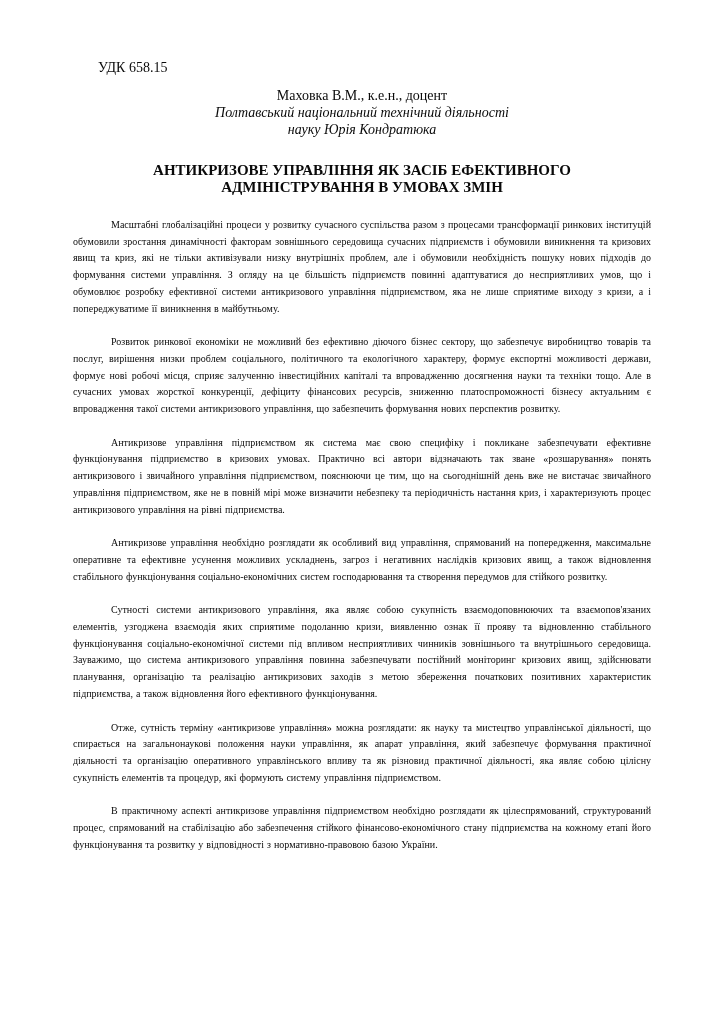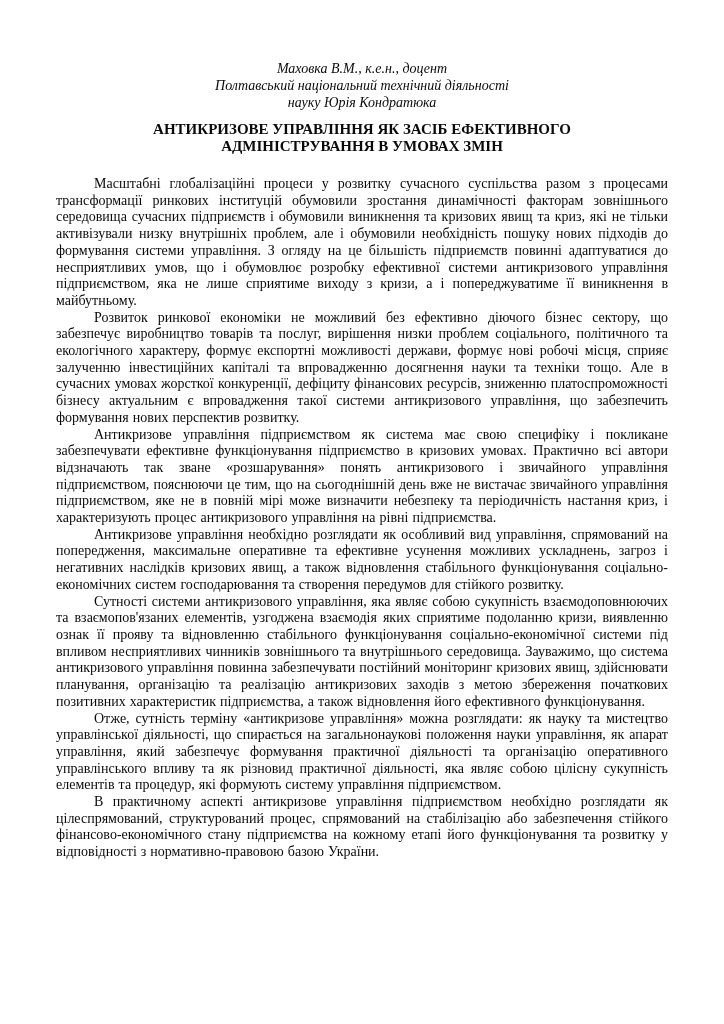--- a/index.html
+++ b/index.html
@@ -22,47 +22,47 @@
   .udc {
     font-size: 14px;
     margin-left: 42px;
     margin-bottom: 11px;
     white-space: nowrap;
   }
   .centerline {
     text-align: center;
     font-size: 14px;
     line-height: 17px;
-    font-style: italic;
   }
   .affil {
     font-style: italic;
   }
   .title {
     font-size: 15px;
     font-weight: bold;
     text-align: center;
     max-width: 470px;
-    margin: 10px auto 21px auto;
+    margin: 24px auto 21px auto;
     line-height: 17px;
   }
   .article-body p {
-    font-size: 14px;
+    font-size: 10px;
     line-height: 16.7px;
     text-align: justify;
     text-indent: 38px;
-    margin: 0;
+    margin: 17px;
     word-spacing: 0.5px;
   }
 </style>
 </head>
 <body>
 
 <div class="page">
 
+  <div class="udc">УДК 658.15</div>
 
   <div class="centerline">Маховка В.М., к.е.н., доцент</div>
 
   <div class="centerline affil">Полтавський національний технічний діяльності</div>
 
   <div class="centerline affil">науку Юрія Кондратюка</div>
 
   <h1 class="title">АНТИКРИЗОВЕ УПРАВЛІННЯ ЯК ЗАСІБ ЕФЕКТИВНОГО АДМІНІСТРУВАННЯ В УМОВАХ ЗМІН</h1>
 
   <div class="article-body">

